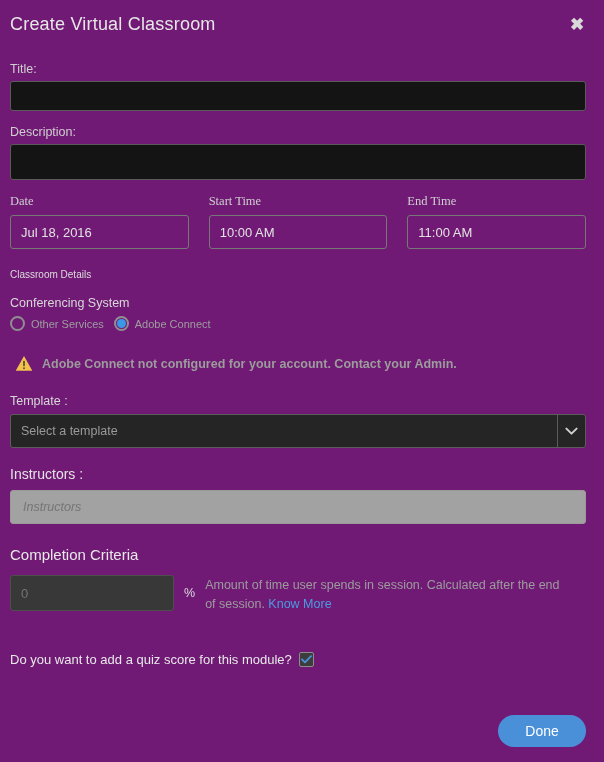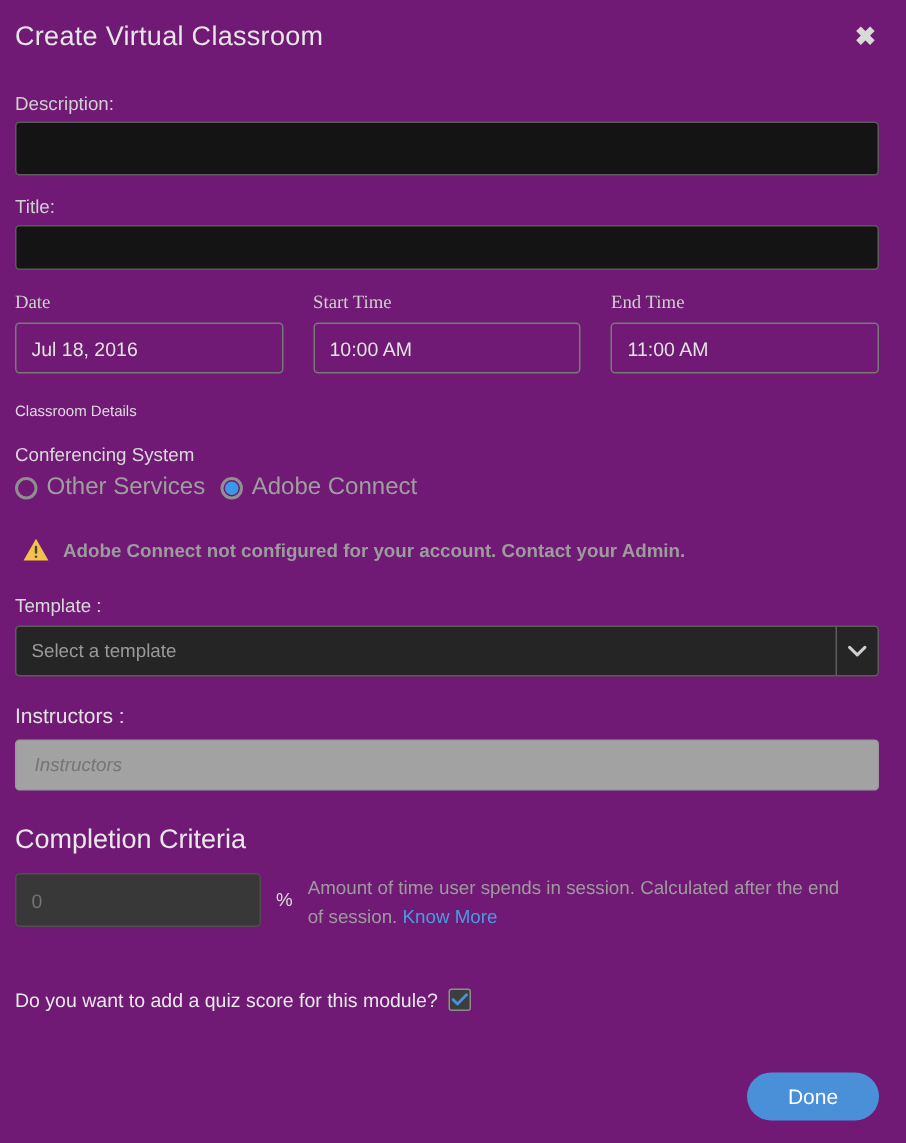--- a/index.html
+++ b/index.html
@@ -146,21 +146,21 @@
     flex: none;
   }
   .radio-ring.checked { border-color: #909090; }
   .radio-dot {
     width: 9px;
     height: 9px;
     border-radius: 50%;
     background: #3b97e8;
   }
   .radio-label {
-    font-size: 16px;
+    font-size: 11px;
     color: #9e9e9e;
   }
 
   
   .warn-row {
     display: flex;
     align-items: center;
     margin-top: 24px;
     margin-bottom: 22px;
     padding-left: 5px;
@@ -225,21 +225,21 @@
     font-family: "Liberation Sans", sans-serif;
     font-style: italic;
     font-size: 12.5px;
     color: #6d6d6d;
     padding: 0 12px;
     outline: none;
   }
 
   
   .cc-title {
-    font-size: 18px;
+    font-size: 15px;
     color: #e8e8e8;
     margin: 22px 0 12px 0;
   }
   .cc-row {
     display: flex;
     align-items: flex-start;
   }
   .cc-input {
     width: 164px;
     height: 36px;
@@ -333,28 +333,28 @@
 
   <div class="dlg-header">
     <div class="dlg-title">Create Virtual Classroom</div>
     <div class="close-btn">✖</div>
   </div>
 
   <div class="dlg-body">
 
     
     <div class="block">
+      <label class="field-label">Title:</label>
+      <input class="input-dark input-title" type="text" value="" style="">
+    </div>
+
+    
+    <div class="block">
       <label class="field-label">Description:</label>
       <textarea class="input-dark textarea-desc" style=""></textarea>
-    </div>
-
-    
-    <div class="block">
-      <label class="field-label">Title:</label>
-      <input class="input-dark input-title" type="text" value="" style="">
     </div>
 
     
     <div class="row-3">
       <div class="col">
         <label class="field-label">Date</label>
         <input class="input-outline" type="text" value="Jul 18, 2016" style="">
       </div>
       <div class="col">
         <label class="field-label">Start Time</label>

